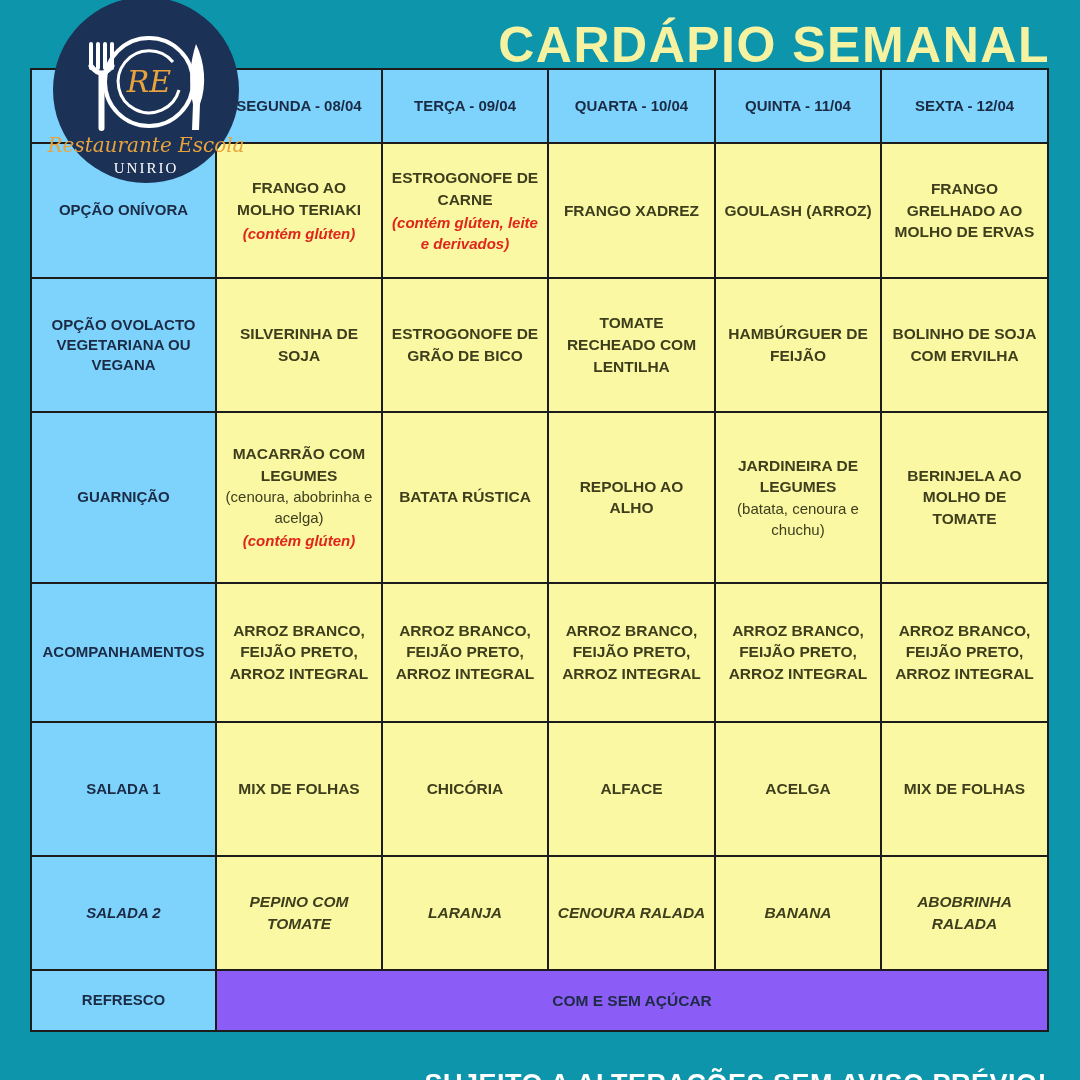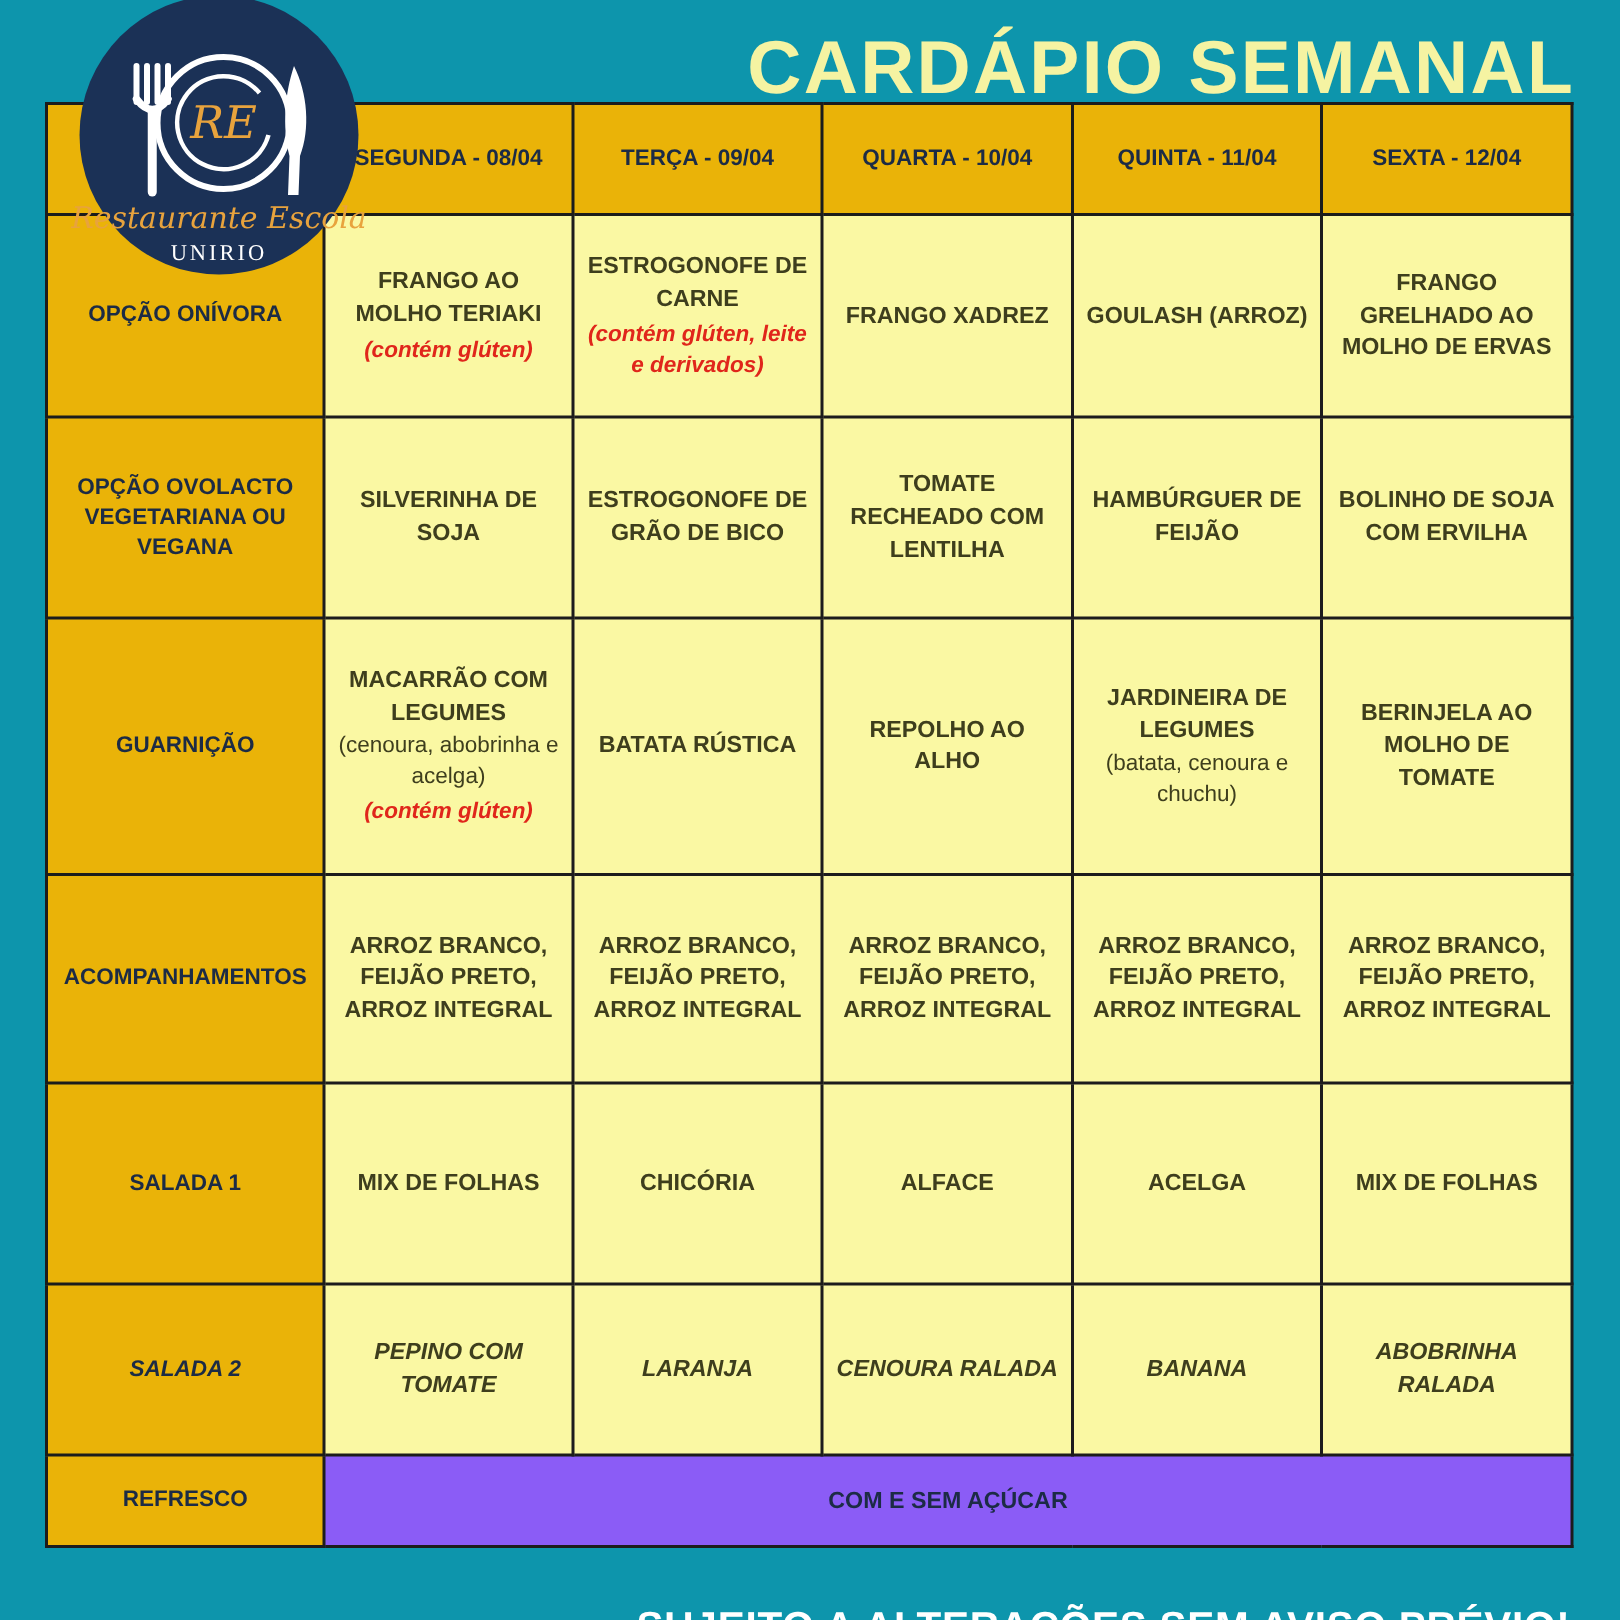--- a/index.html
+++ b/index.html
@@ -34,21 +34,21 @@
     box-sizing:border-box;
     text-align:center;vertical-align:middle;
     padding:4px 8px;
   }
   
   tr.r-header{height:72px;}
   tr.r-0{height:130px;} tr.r-1{height:130px;} tr.r-2{height:165px;}
   tr.r-3{height:135px;} tr.r-4{height:130px;} tr.r-5{height:110px;font-style:italic;}
   tr.r-6{height:59px;}
   .cell-blue{
-    background:#eab308;color:#1C2B45;
+    background:#7dd3fc;color:#1C2B45;
     font-weight:700;font-size:15px;line-height:1.35;
   }
   .cell-food{
     background:#FAF8A3;color:#3E3E1D;
     font-weight:700;font-size:15.5px;line-height:1.4;
   }
   .cell-food .sub{
     display:block;font-weight:400;font-size:15px;color:#3E3E1D;
   }
   .cell-food .note{

